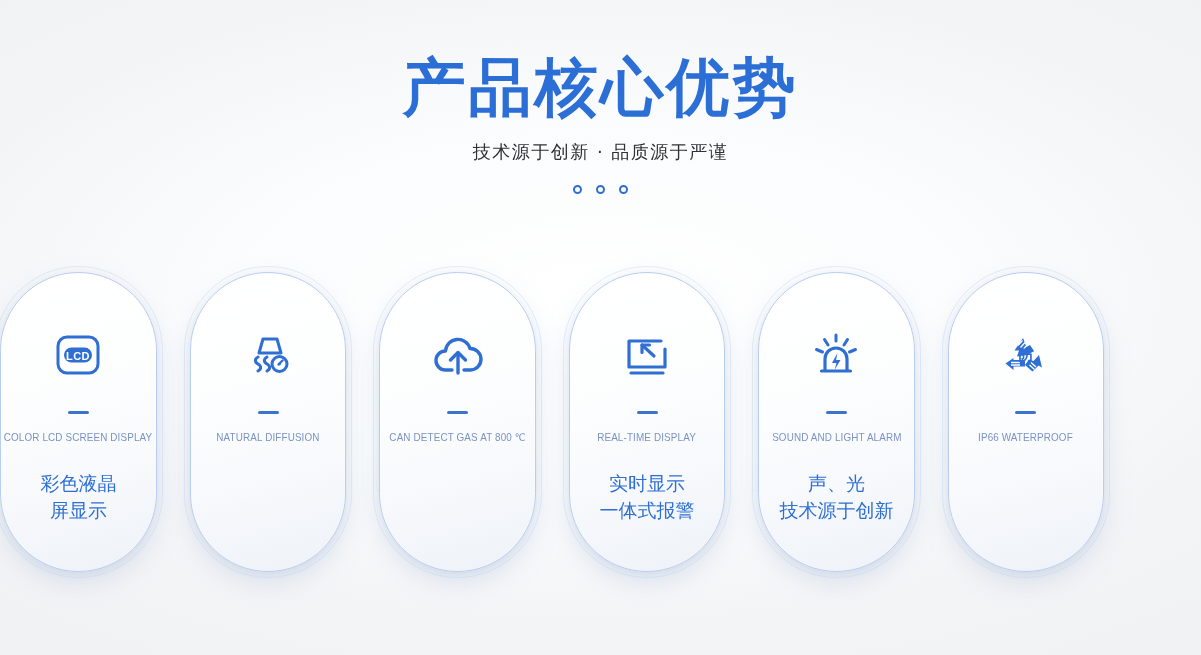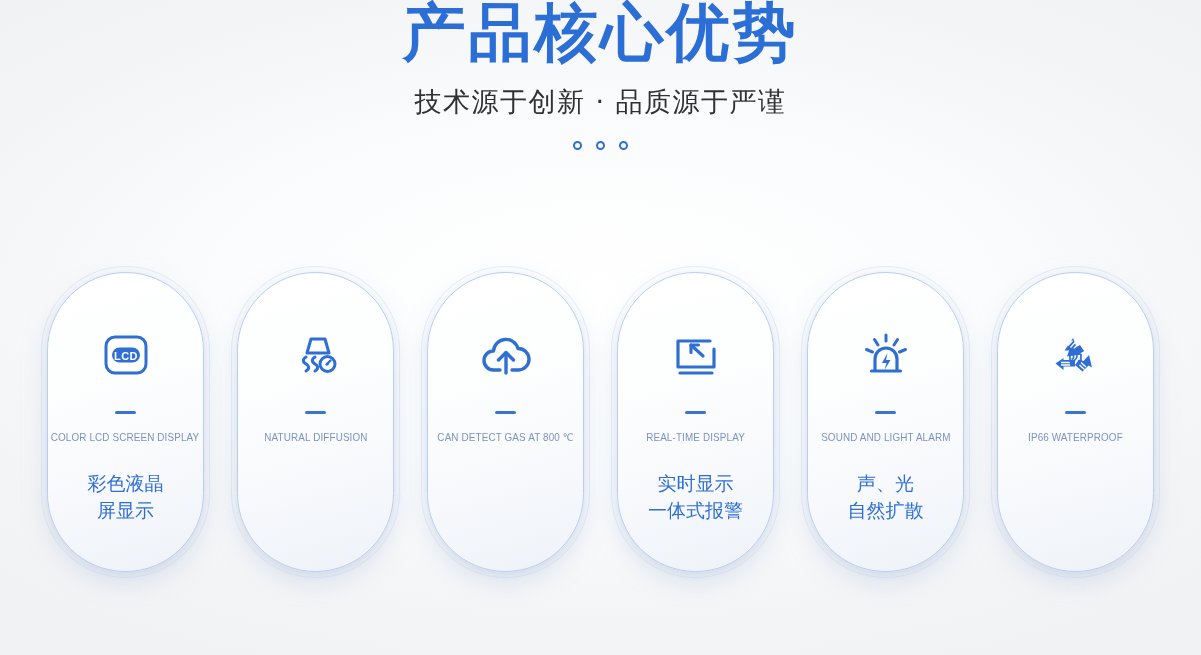--- a/index.html
+++ b/index.html
@@ -26,31 +26,32 @@
   
   .header {
     position: absolute;
     left: 0;
     top: 0;
     width: 1201px;
     text-align: center;
   }
   .main-title {
     margin: 0;
+    padding-top: 55px;
     font-size: 63px;
     line-height: 1.05;
     font-weight: 700;
     letter-spacing: 3px;
     color: #2b6fd6;
     font-family: "DejaVu Sans", "Liberation Sans", sans-serif;
   }
   .sub-title {
     margin: 0;
     padding-top: 20px;
-    font-size: 27px;
+    font-size: 18px;
     line-height: 1.2;
     font-weight: 400;
     letter-spacing: 1.5px;
     color: #2f3134;
     font-family: "DejaVu Sans", "Liberation Sans", sans-serif;
   }
   .dots {
     margin: 0 auto;
     padding-top: 22px;
     display: flex;
@@ -64,21 +65,21 @@
     border-radius: 50%;
     border: 2px solid #2f6fd4;
     box-sizing: border-box;
   }
 
   
   .cards {
     position: absolute;
     left: 0;
     top: 272px;
-    width: 1201px;
+    width: 1104px;
     display: flex;
     justify-content: center;
     gap: 33px;
   }
   .card {
     position: relative;
     width: 157px;
     height: 300px;
     border-radius: 79px;
     box-sizing: border-box;
@@ -236,21 +237,21 @@
           <path d="M17.5 12.5 L21 18" fill="none" stroke="#2f6fd4" stroke-width="3" stroke-linecap="round"></path>
           <path d="M40.5 12.5 L37 18" fill="none" stroke="#2f6fd4" stroke-width="3" stroke-linecap="round"></path>
           <path d="M9.5 22.5 L15.5 25" fill="none" stroke="#2f6fd4" stroke-width="3" stroke-linecap="round"></path>
           <path d="M48.5 22.5 L42.5 25" fill="none" stroke="#2f6fd4" stroke-width="3" stroke-linecap="round"></path>
           <path d="M30.5 26 L25 36 H29.5 L27.5 43 L33.5 33 H29 Z" fill="#2f6fd4"></path>
         </svg>
       </div>
       <div class="divider"></div>
       <div class="caption">SOUND AND LIGHT ALARM</div>
       <div class="cn-text">声、光
-自然扩散</div>
+技术源于创新</div>
     </div>
 
     <div class="card">
       <div class="icon-wrap">
         <svg width="58" height="56" viewBox="0 0 58 56">
           <g fill="#2f6fd4">
             <path d="M26 11 L17.5 23.5 L22 23.5 L20 29.5 L30.5 28 L37 24 L33 18 L29.5 20 Z"></path>
             <path d="M42 28 L45 40.5 L41.5 38.5 L35.5 44.5 L28 38 L32 32.5 L36.5 34 Z"></path>
             <path d="M16.5 31 L8.5 36.5 L16.5 43 L16.5 39.5 L28 39.5 L28 33 L16.5 33 Z"></path>
           </g>

